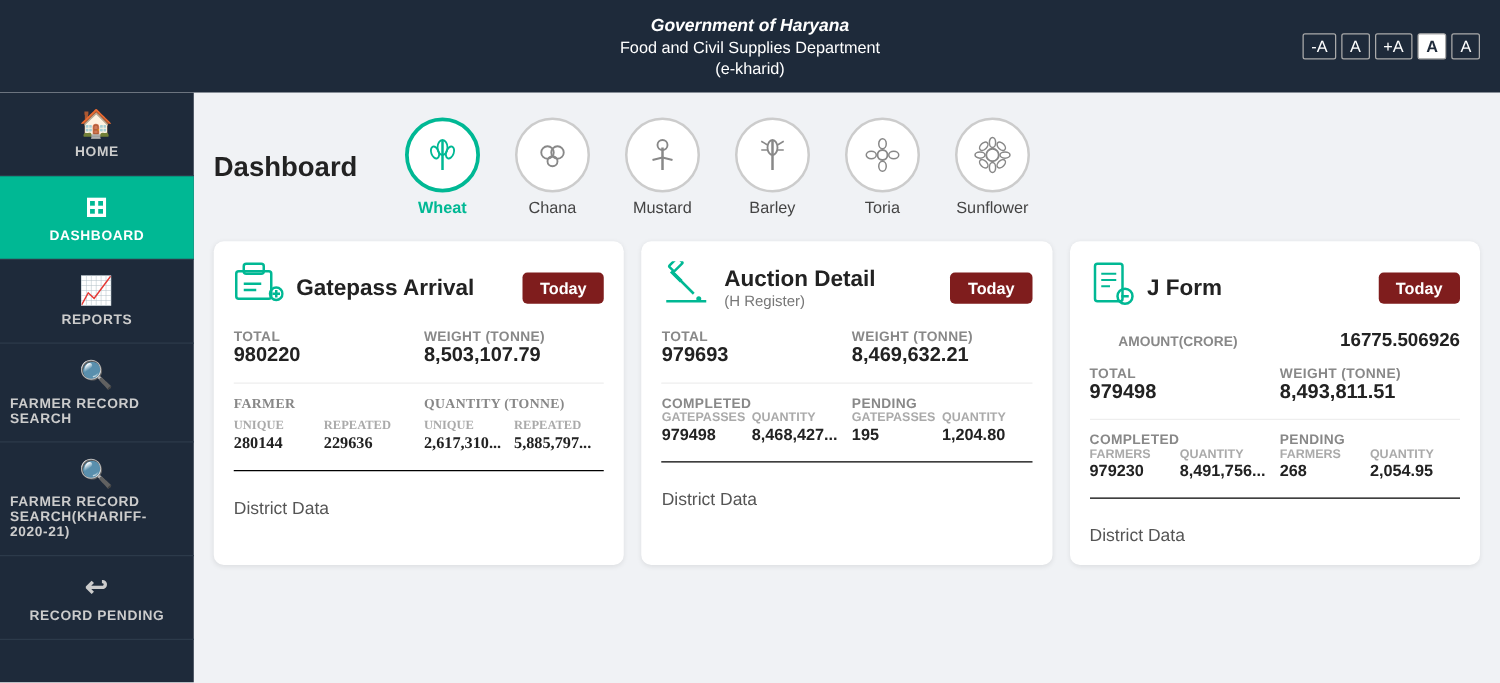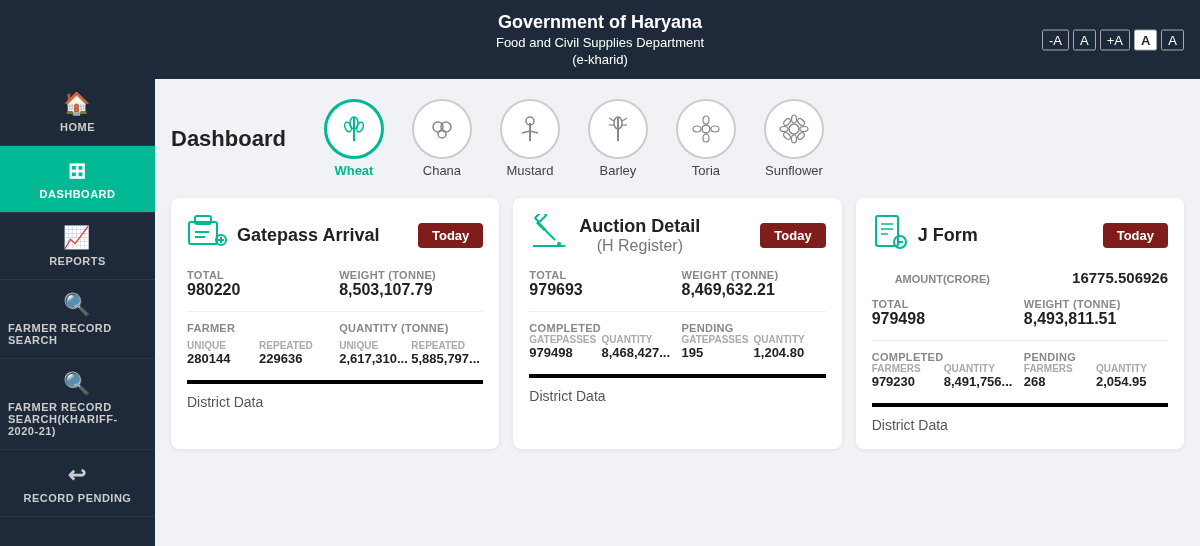--- a/index.html
+++ b/index.html
@@ -7,21 +7,21 @@
 
     
     .header {
       background: #1e2a3a;
       color: white;
       text-align: center;
       padding: 12px 20px;
       position: relative;
       flex-shrink: 0;
     }
-    .header h1 { font-size: 18px; font-weight: bold; }
+    .header h1 { font-size: 14px; font-weight: bold; font-style: italic; }
     .header p { font-size: 13px; margin-top: 2px; }
     .font-controls {
       position: absolute;
       right: 16px;
       top: 50%;
       transform: translateY(-50%);
       display: flex;
       gap: 4px;
       align-items: center;
     }
@@ -145,21 +145,21 @@
       justify-content: space-between;
       margin-bottom: 12px;
     }
     .card-title-area {
       display: flex;
       align-items: center;
       gap: 10px;
     }
     .card-icon { font-size: 28px; color: #00b894; }
     .card-title { font-size: 18px; font-weight: bold; color: #222; }
-    .card-subtitle { font-size: 16px; color: #777; text-align: center; }
+    .card-subtitle { font-size: 12px; color: #777; }
     .today-badge {
       background: #7f1d1d;
       color: white;
       border: none;
       border-radius: 4px;
       padding: 5px 14px;
       font-size: 13px;
       font-weight: bold;
       cursor: pointer;
     }
@@ -184,22 +184,22 @@
       gap: 0;
     }
     .sub-label { font-size: 10px; color: #aaa; font-weight: bold; }
     .sub-value { font-size: 13px; font-weight: bold; color: #222; }
 
     .district-link {
       margin-top: 14px;
       color: #555;
       font-size: 14px;
       cursor: pointer;
-      border-top: 4px solid #000000;
-      padding-top: 10px;
+      border-top: 1px solid #000000;
+      padding-top: 21px;
     }
 
     
     .jform-amount-row {
       display: flex;
       justify-content: space-between;
       align-items: baseline;
       margin-bottom: 12px;
     }
     .jform-amount-label { font-size: 11px; color: #888; font-weight: bold; margin-left: 23px; }
@@ -378,21 +378,21 @@
           </div>
           <div class="stat-block">
             <div class="stat-label">WEIGHT (TONNE)</div>
             <div class="stat-value">8,503,107.79</div>
           </div>
         </div>
 
         <div class="divider"></div>
 
         <div class="farmer-section">
-          <div style="display:grid; grid-template-columns:1fr 1fr; gap:8px;">
+          <div style="display:grid; grid-template-columns:1fr 1fr; gap:8px;font-family:Liberation Serif, serif;">
             <div>
               <div class="farmer-section-title">FARMER</div>
               <div class="farmer-sub">
                 <div>
                   <div class="sub-label">UNIQUE</div>
                   <div class="sub-value">280144</div>
                 </div>
                 <div>
                   <div class="sub-label">REPEATED</div>
                   <div class="sub-value">229636</div>

